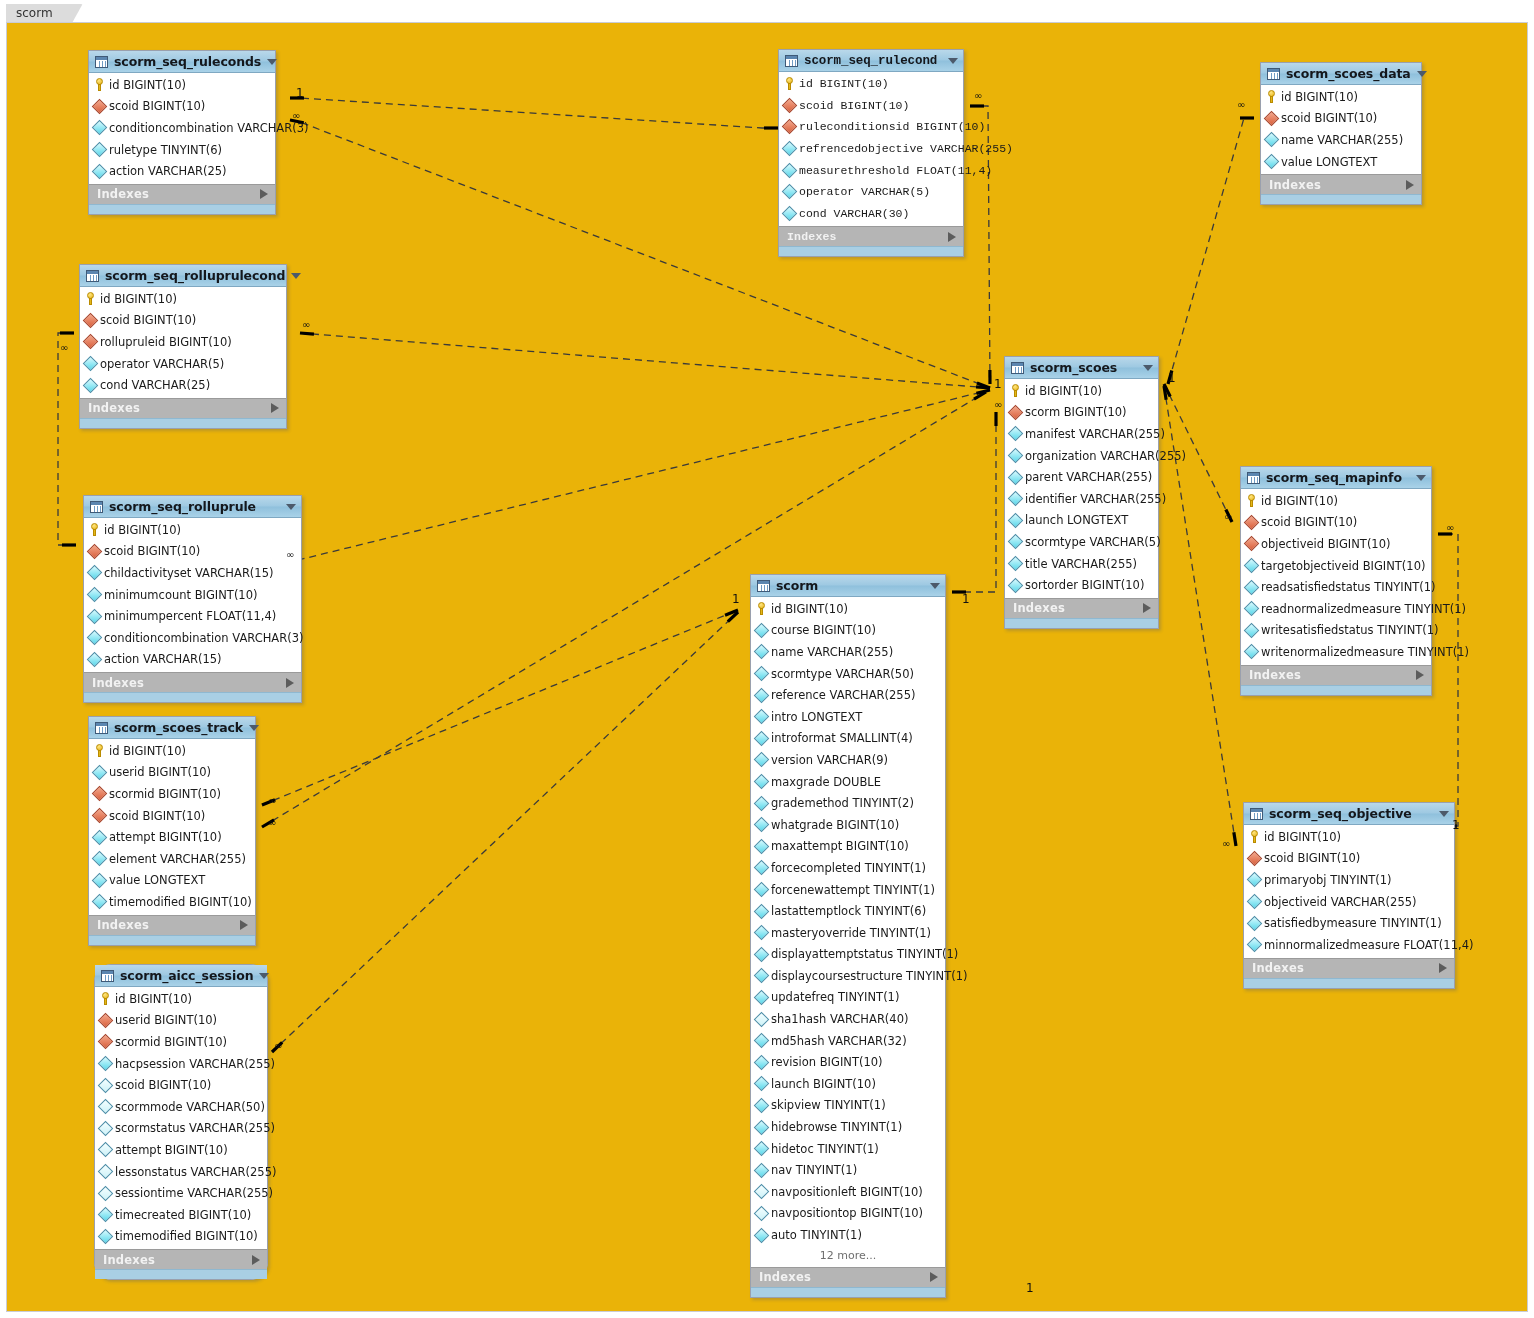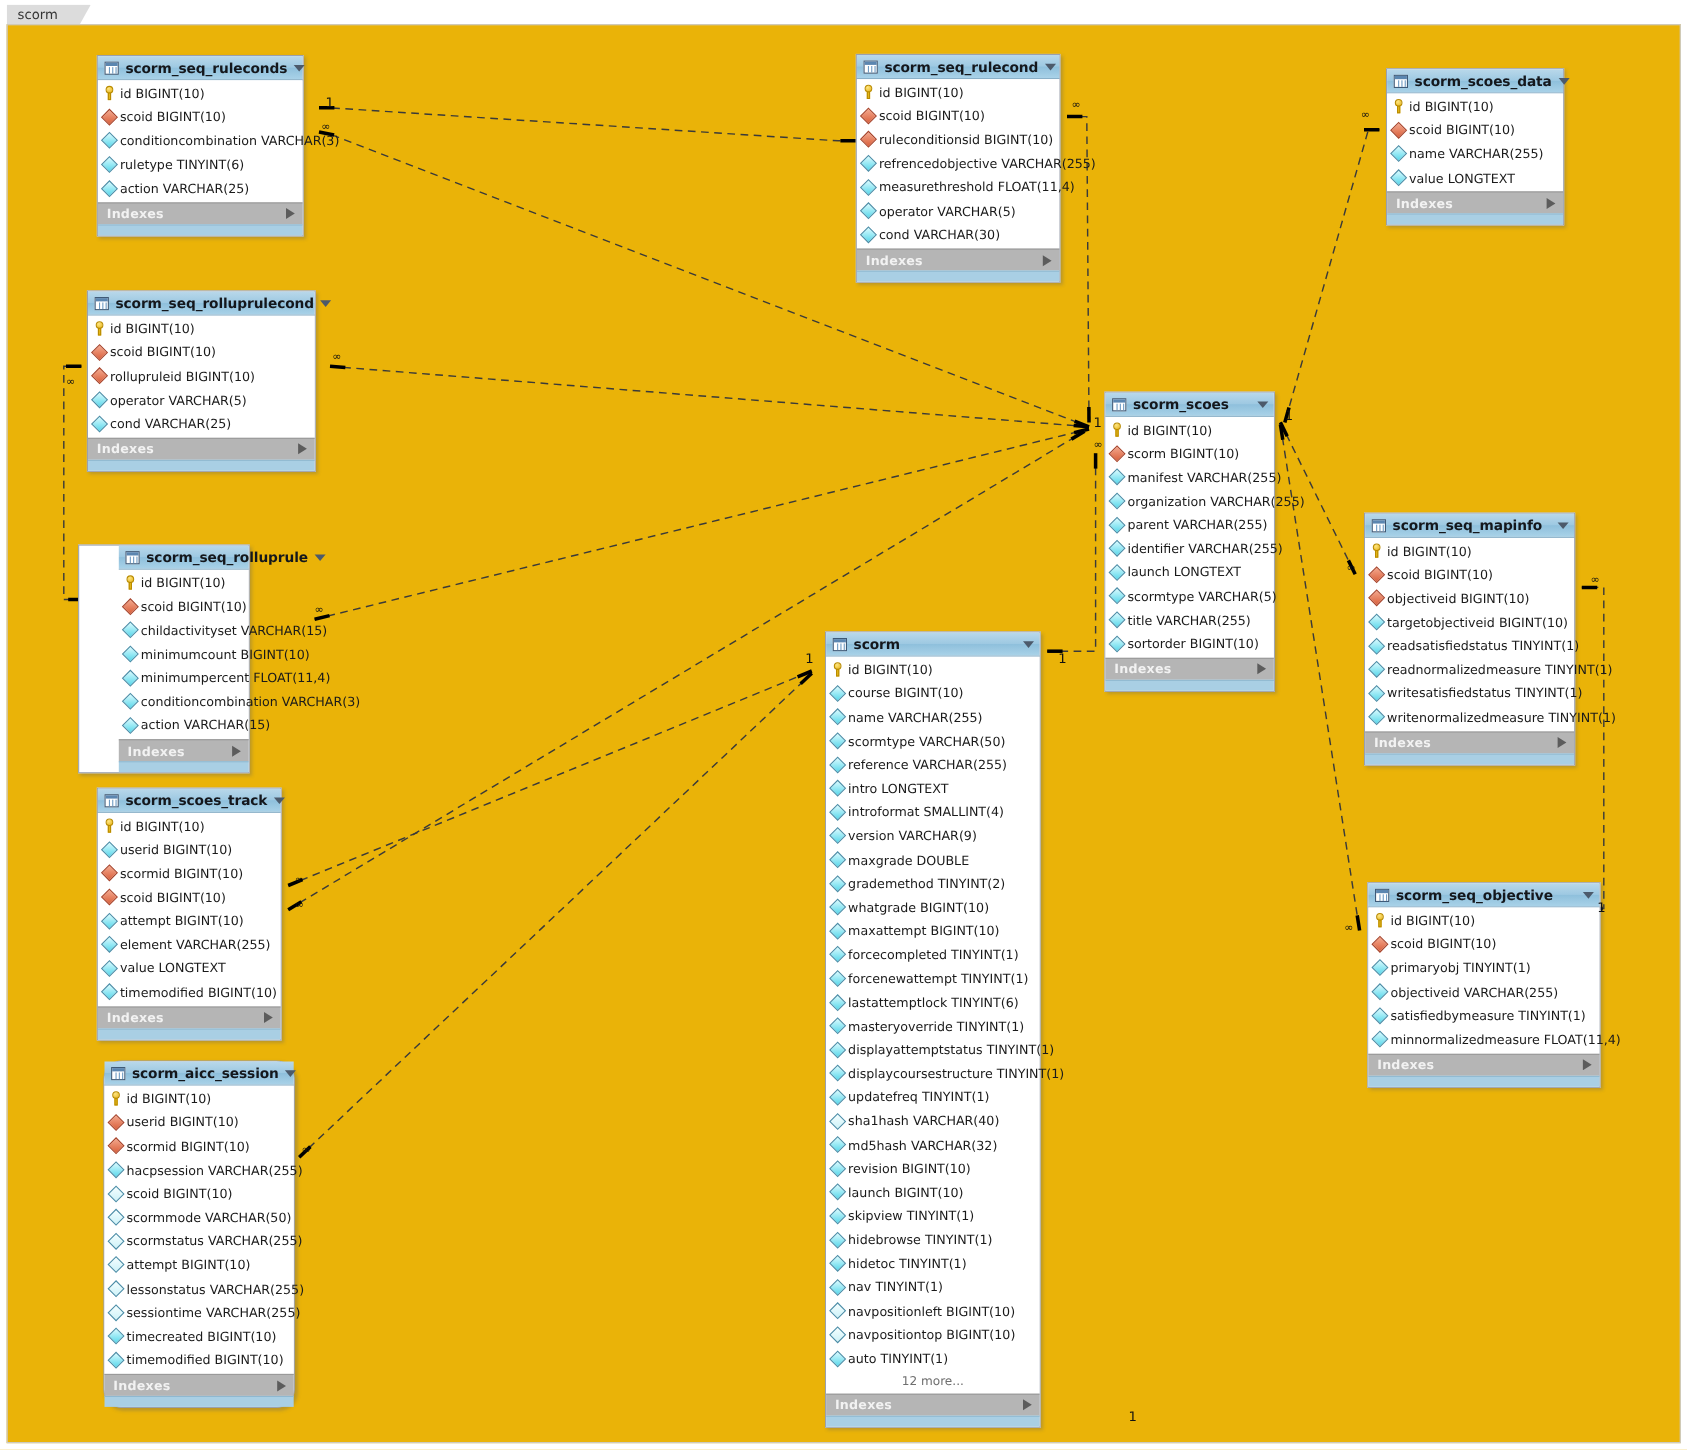--- a/index.html
+++ b/index.html
@@ -234,21 +234,21 @@
               <span class="glyph g-d g-col"></span>
               <span>cond VARCHAR(25)</span>
             </div>
           </div>
           <div class="idx">
             <span class="idx-lbl">Indexes</span>
             <span class="idx-arrow"></span>
           </div>
           <div class="foot"></div>
         </div>
-        <div class="tbl" style="left: 64px; top: 472px; width: 156px; padding-left: 36px;">
+        <div class="tbl" style="left: 76px; top: 472px; width: 219px;">
           <div class="tbl-hdr">
             <span class="tbl-ico"></span>
             <span class="tbl-title">scorm_seq_rolluprule</span>
             <span class="tbl-caret"></span>
           </div>
           <div class="cols">
             <div class="col">
               <span class="glyph g-pk"></span>
               <span>id BIGINT(10)</span>
             </div>
@@ -384,21 +384,21 @@
               <span class="glyph g-d g-col"></span>
               <span>timemodified BIGINT(10)</span>
             </div>
           </div>
           <div class="idx">
             <span class="idx-lbl">Indexes</span>
             <span class="idx-arrow"></span>
           </div>
           <div class="foot"></div>
         </div>
-        <div class="tbl" style="left: 771px; top: 26px; width: 186px;">
+        <div class="tbl" style="left: 771px; top: 26px; width: 186px; font-family: Liberation Mono, monospace;">
           <div class="tbl-hdr">
             <span class="tbl-ico"></span>
             <span class="tbl-title">scorm_seq_rulecond</span>
             <span class="tbl-caret"></span>
           </div>
           <div class="cols">
             <div class="col">
               <span class="glyph g-pk"></span>
               <span>id BIGINT(10)</span>
             </div>

